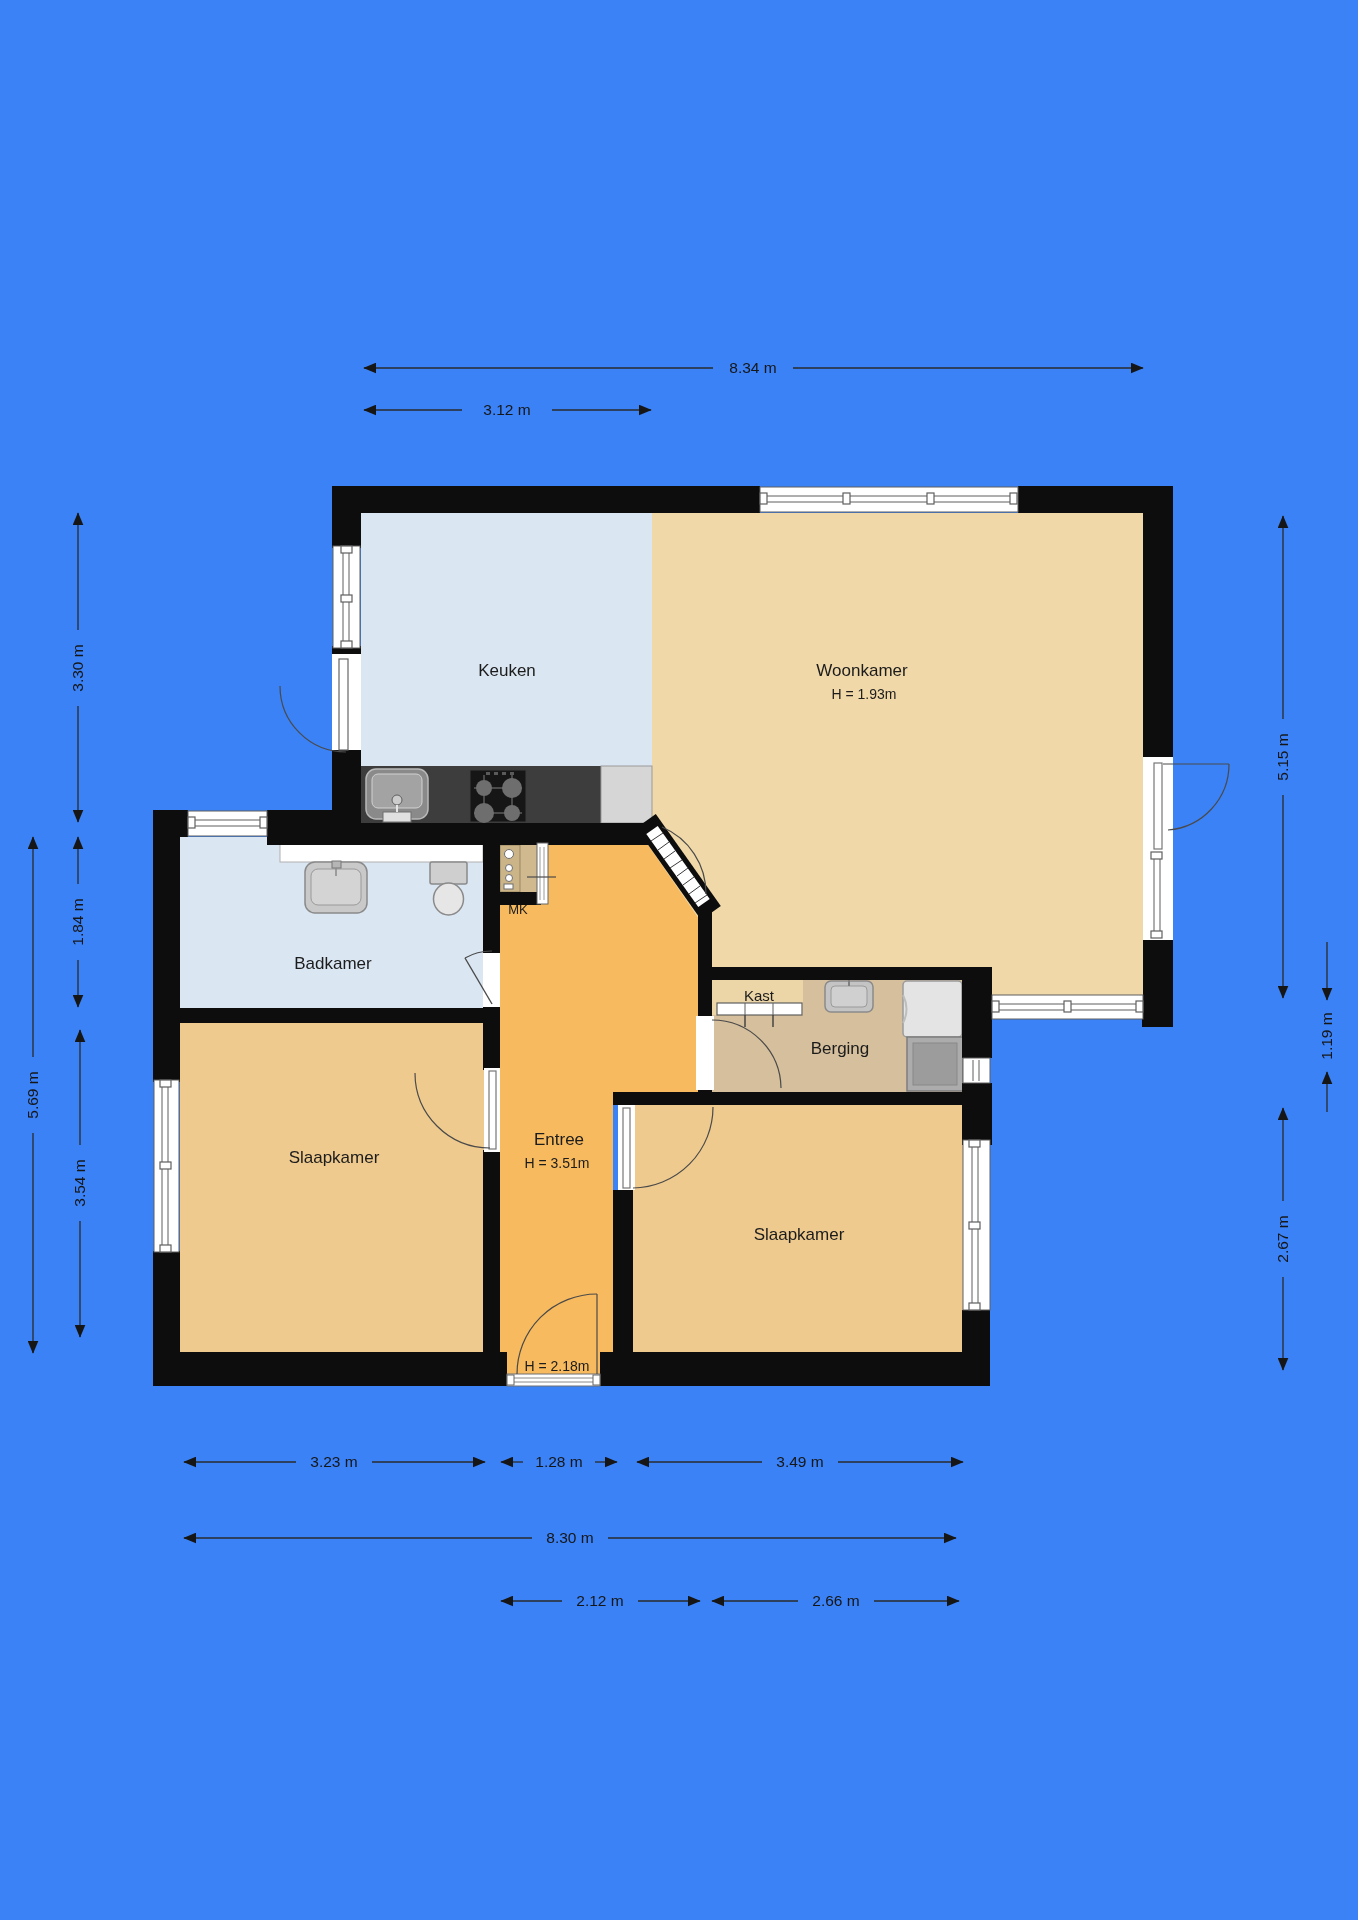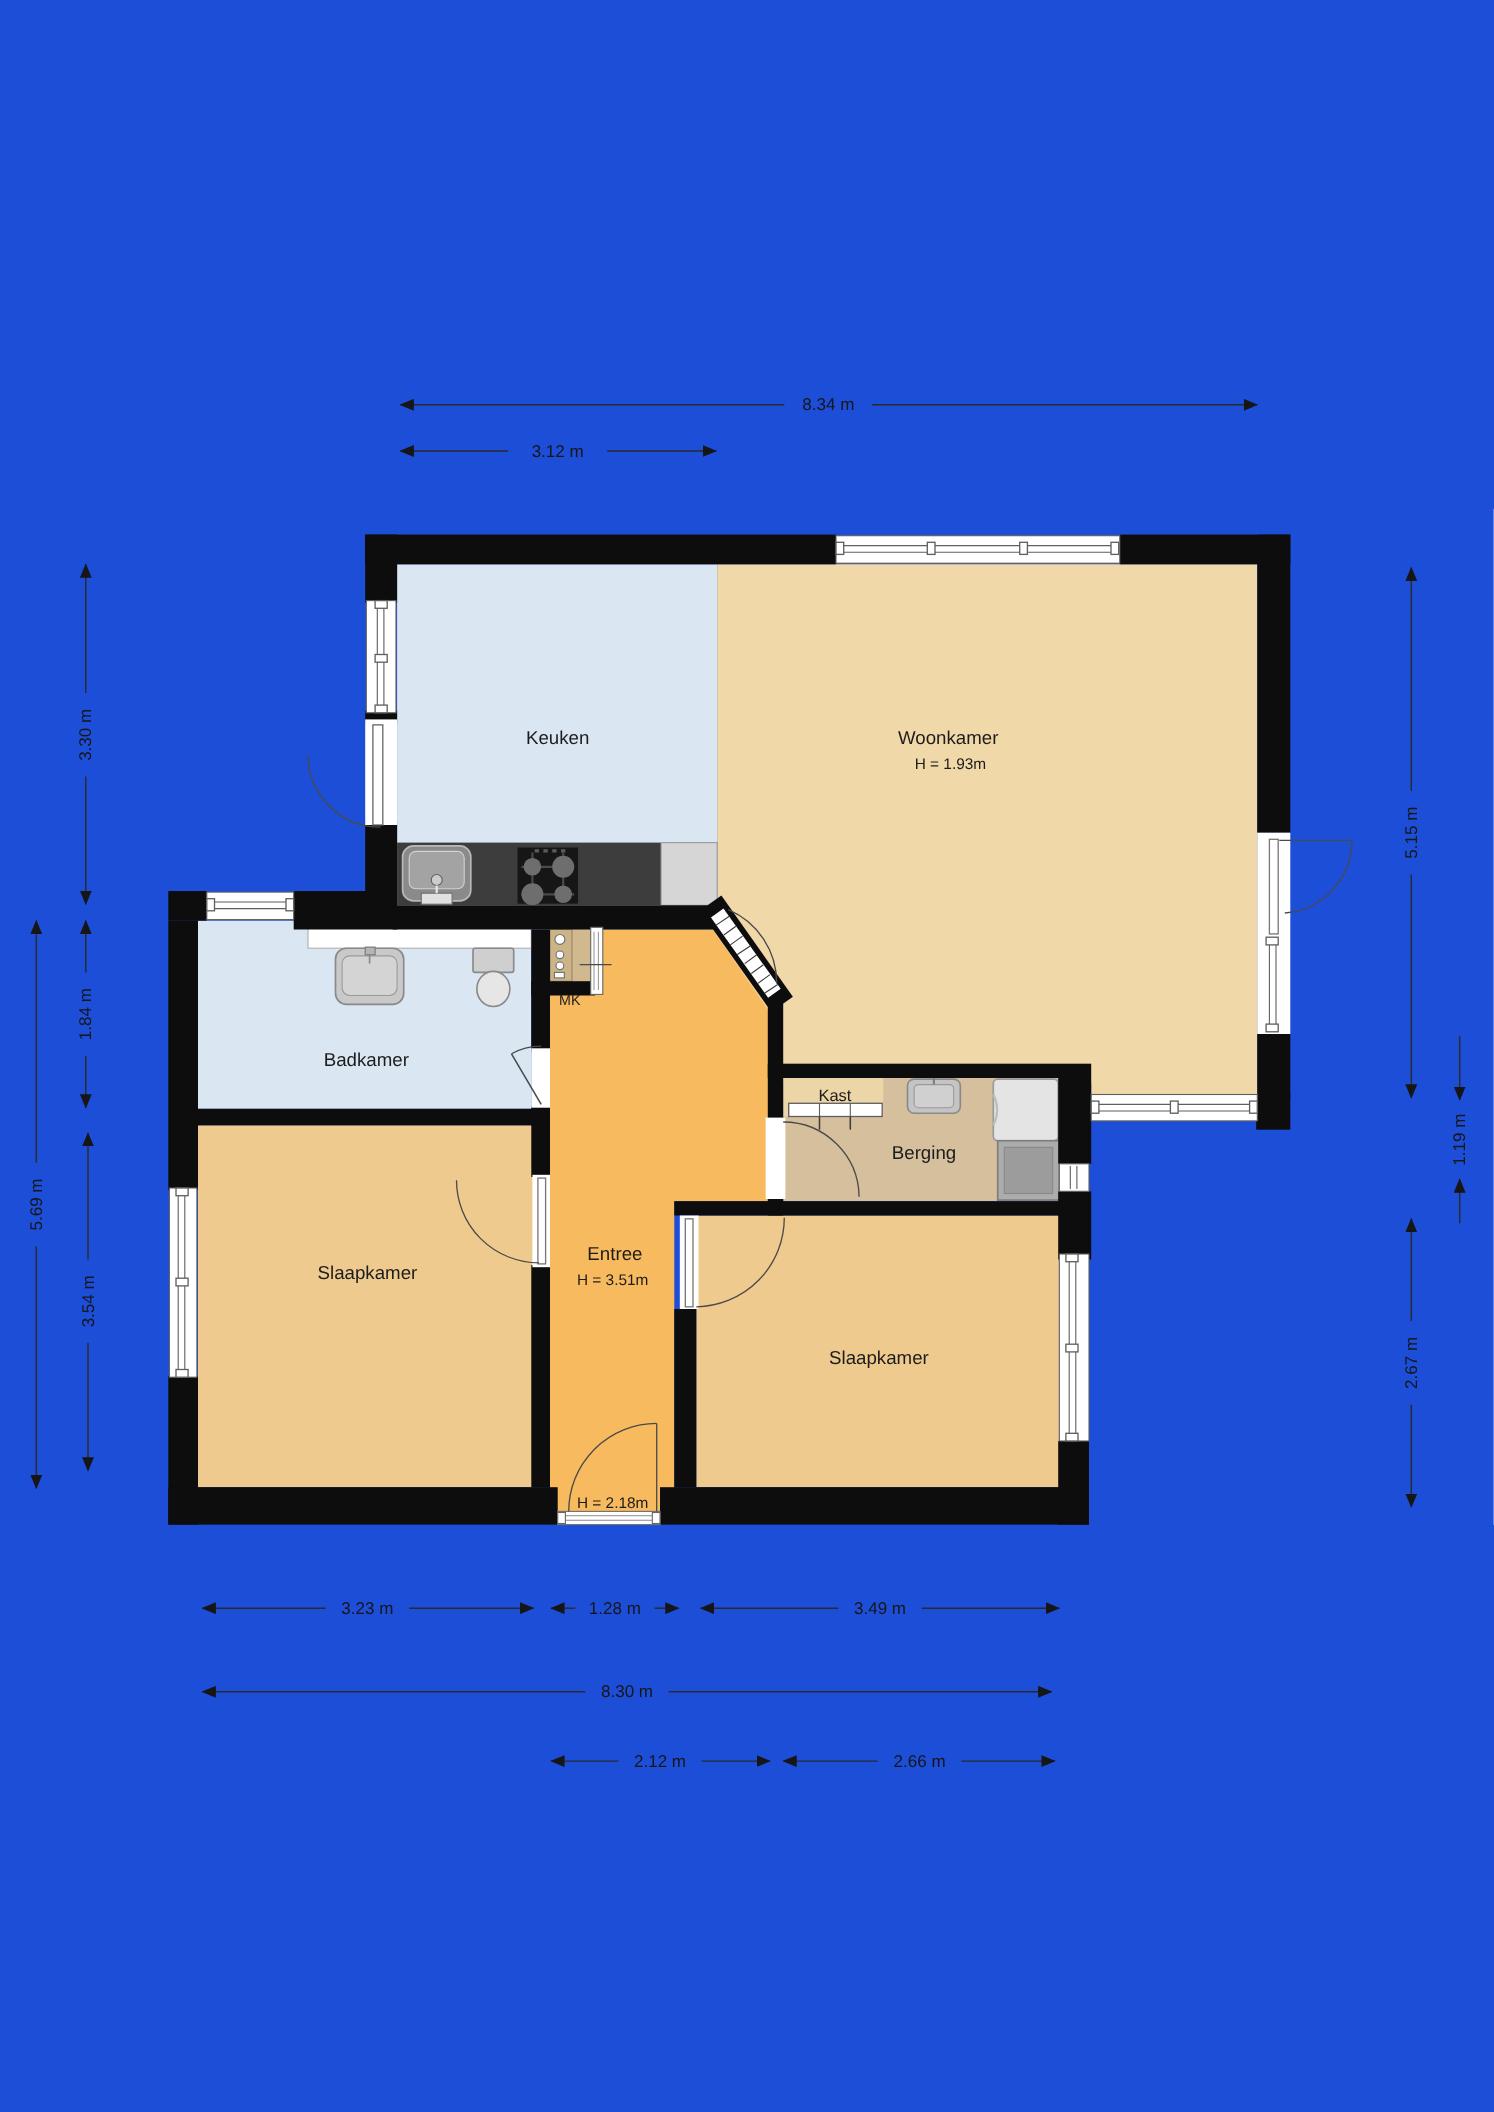--- a/index.html
+++ b/index.html
@@ -1,16 +1,16 @@
 <!DOCTYPE html>
 <html><head>
 <meta charset="utf-8">
 <style>
   html,body{margin:0;padding:0;background:#ffffff;}
-  .canvas{position:relative;width:1358px;height:1920px;background:#1d4ed8;overflow:hidden;
+  .canvas{position:relative;width:1358px;height:1920px;background:#3b82f6;overflow:hidden;
           font-family:"Liberation Sans", sans-serif;}
   svg{position:absolute;left:0;top:0;}
   text{font-family:"Liberation Sans", sans-serif;fill:#1c1c1c;}
   .roomlabel{font-size:17px;}
   .sublabel{font-size:14px;}
   .smlabel{font-size:13px;}
   .kastlabel{font-size:15px;}
   .dimtext{font-size:15.5px;fill:#161616;}
 </style>
 </head>

